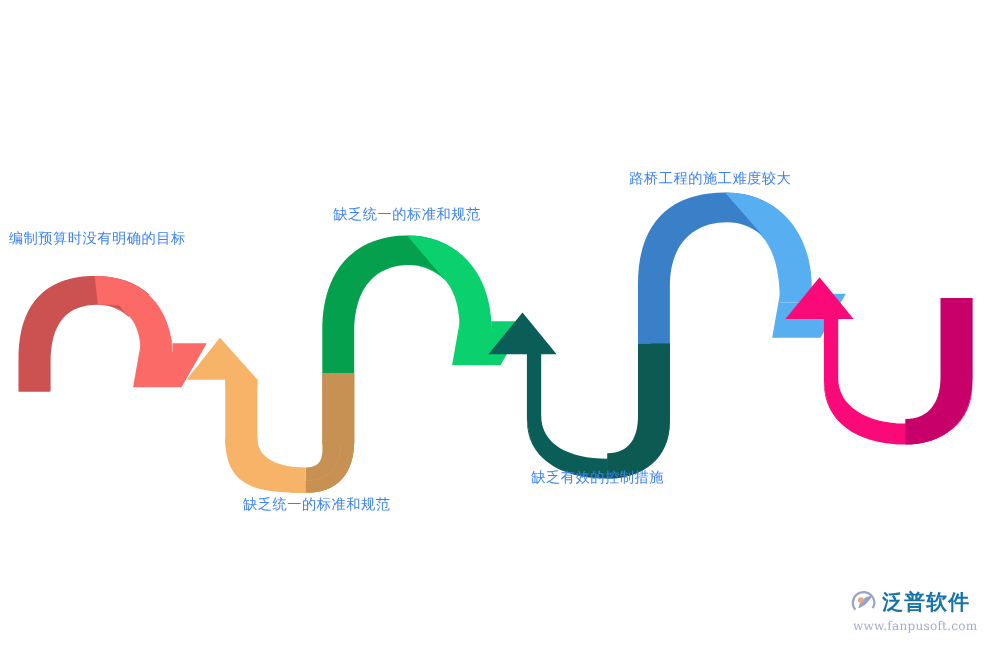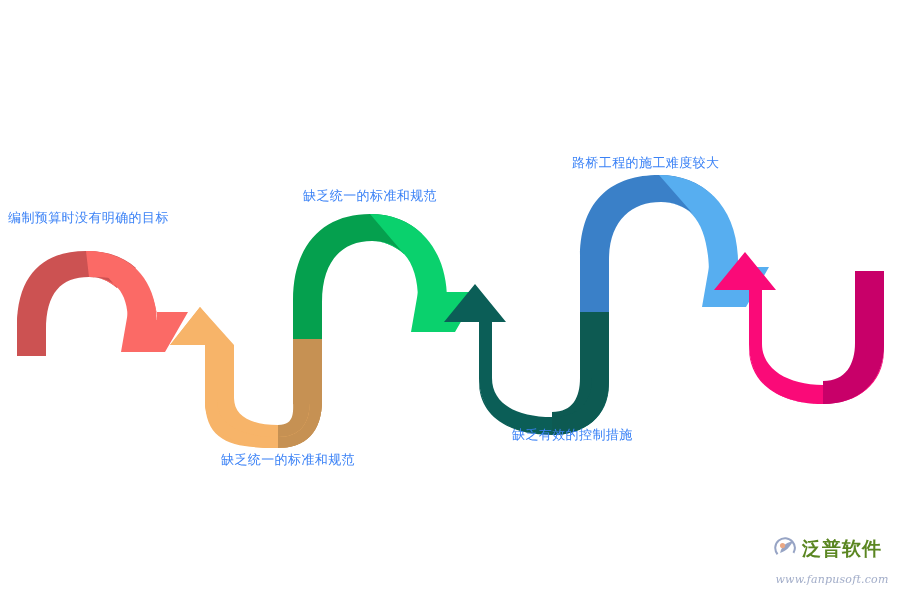--- a/index.html
+++ b/index.html
@@ -26,21 +26,21 @@
     position: absolute;
     font-size: 13px;
     line-height: 1.2;
     color: #3b82f6;
     white-space: nowrap;
     letter-spacing: 0.4px;
   }
   #label-0 { left: 8px;   top: 210px; }
   #label-1 { left: 190px; top: 452px; padding-left: 31px; }
   #label-2 { left: 303px; top: 188px; }
-  #label-3 { left: 483px; top: 427px; margin-left: 29px; }
+  #label-3 { left: 483px; top: 427px; }
   #label-4 { left: 572px; top: 155px; }
   #label-5 { left: 733px; top: 392px; }
 
   #watermark {
     position: absolute;
     left: 772px;
     top: 535px;
     width: 120px;
     height: 52px;
     opacity: 0.92;
@@ -51,32 +51,31 @@
     gap: 4px;
   }
   #wm-mark {
     width: 26px;
     height: 26px;
     flex: 0 0 auto;
   }
   #wm-name {
     font-size: 19px;
     font-weight: bold;
-    color: #4d7c0f;
+    color: #0369a1;
     letter-spacing: 1px;
     line-height: 1;
   }
   #wm-url {
-    margin-top: 12px;
+    margin-top: 2px;
     font-size: 11px;
     color: #9aa6c4;
     font-family: "DejaVu Serif", "Liberation Serif", serif;
     letter-spacing: 0.2px;
     text-align: center;
-    font-style: italic;
   }
 </style>
 </head>
 <body>
 
 <div id="stage">
 
   <svg id="flow-svg" viewBox="0 0 900 600">
 
     <g>

